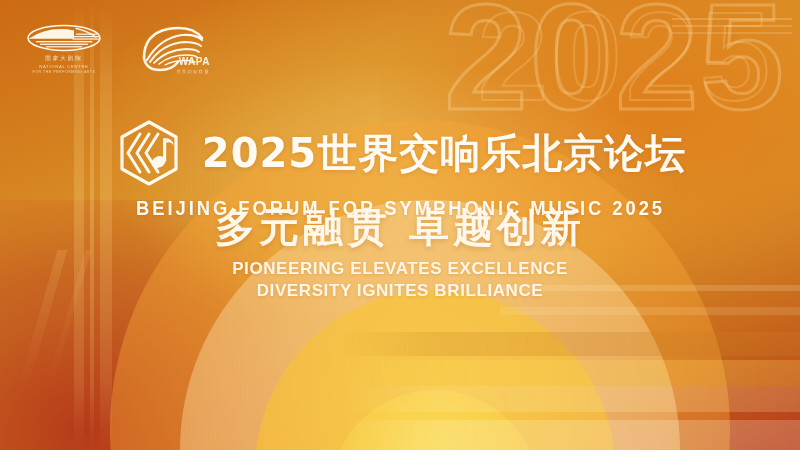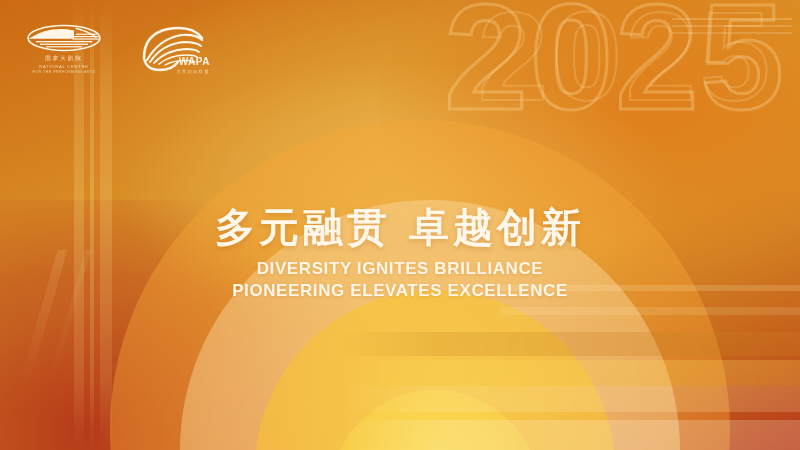--- a/index.html
+++ b/index.html
@@ -345,21 +345,42 @@
         </g>
       </svg>
       <div class="logo-wapa-text">
         <div class="logo-wapa-name">WAPA</div>
         <div class="logo-wapa-cn">世界剧院联盟</div>
       </div>
     </div>
 
   </div>
 
+  <div class="title-block">
+    <div class="title-row">
+      <svg class="emblem" width="70" height="70" viewBox="0 0 70 70">
+        <g fill="none" stroke="#FFF8EC" stroke-width="3.2" stroke-linejoin="round">
+          <path d="M35 4 L62 19 L62 51 L35 66 L8 51 L8 19 Z"></path>
+        </g>
+        <g fill="none" stroke="#FFF8EC" stroke-width="3" stroke-linejoin="round" stroke-linecap="round">
+          <path d="M26 16 L14 35 L26 54"></path>
+          <path d="M35 16 L23 35 L35 54"></path>
+          <path d="M44 16 L32 35 L44 54"></path>
+        </g>
+        <g fill="#FFF8EC" stroke="none">
+          <ellipse cx="44.5" cy="44" rx="7.2" ry="5.6" transform="rotate(-24 44.5 44)"></ellipse>
+          <rect x="49" y="20" width="3.2" height="24" rx="1.4"></rect>
+          <path d="M52.2 20 Q59 21.5 59.5 27 Q56.5 23 52.2 25 Z"></path>
+        </g>
+      </svg>
+      <div class="title-cn">2025世界交响乐北京论坛</div>
+    </div>
+    <div class="title-en">BEIJING  FORUM  FOR SYMPHONIC MUSIC 2025</div>
+  </div>
 
   <div class="slogan-cn">多元融贯 卓越创新</div>
 
   <div class="slogan-en">
+    <div>PIONEERING ELEVATES EXCELLENCE</div>
     <div>DIVERSITY IGNITES BRILLIANCE</div>
-    <div>PIONEERING ELEVATES EXCELLENCE</div>
   </div>
 
 </div>
 
 </body></html>

